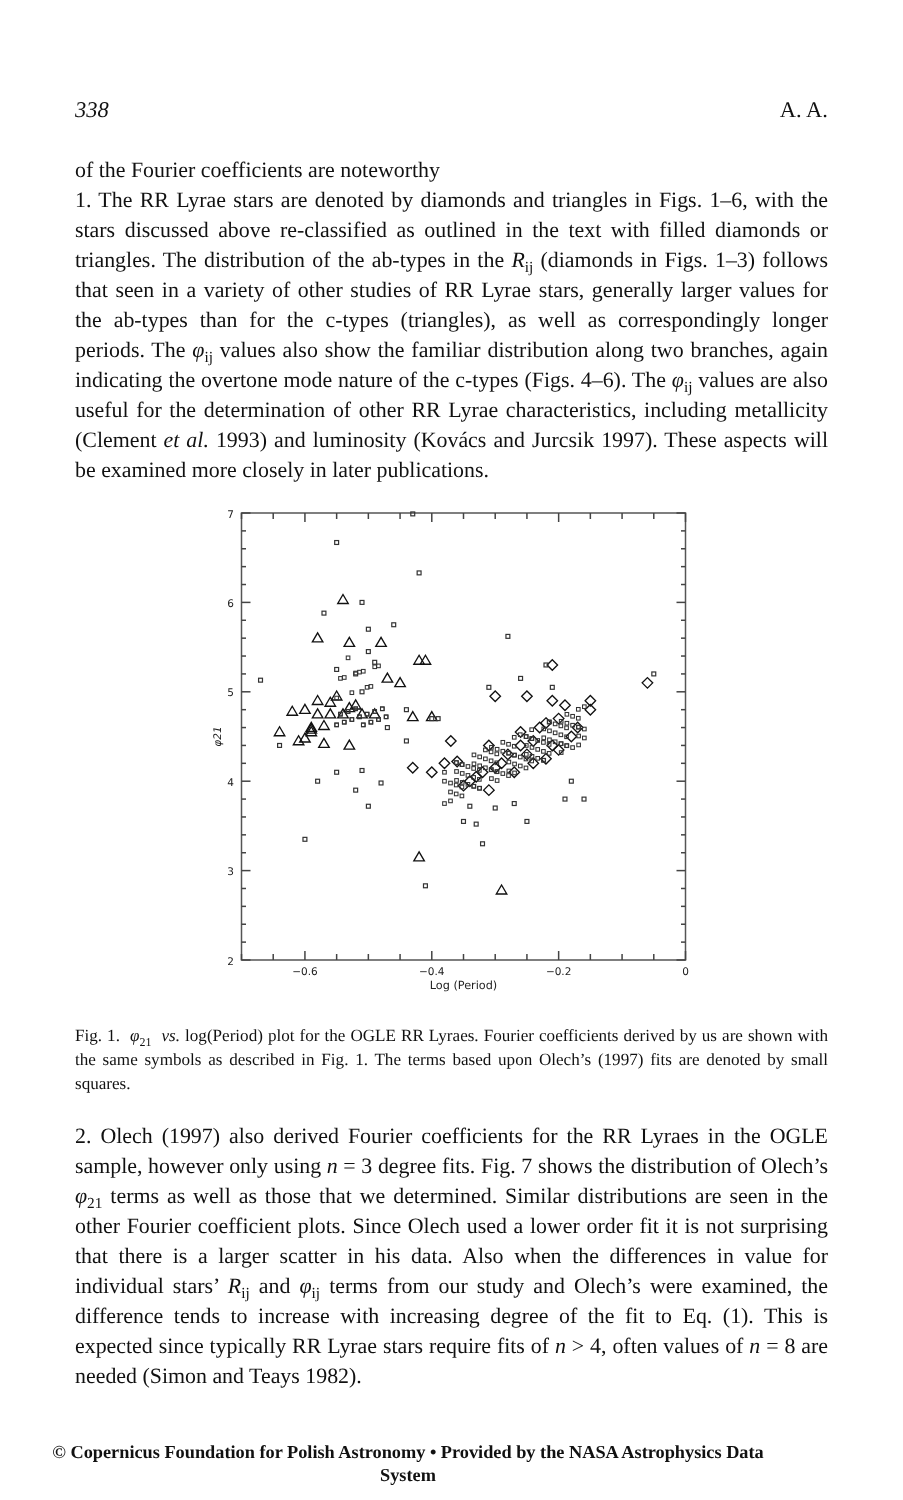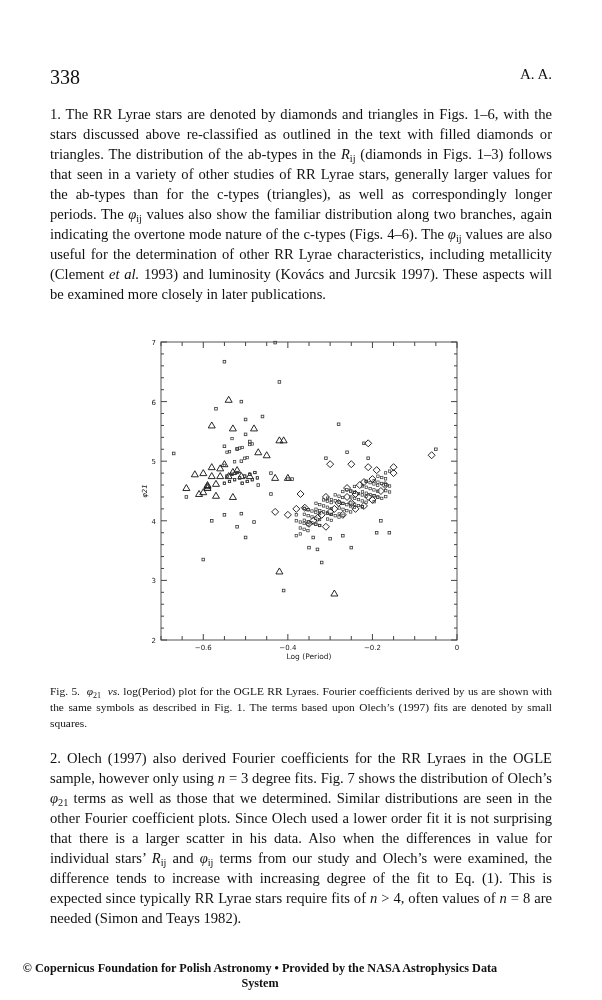--- a/index.html
+++ b/index.html
@@ -1,36 +1,37 @@
 <!DOCTYPE html>
 <html><head>
 <meta charset="utf-8">
 <style>
   html, body { margin:0; padding:0; background:#fff; }
   body { width:602px; height:1000px; position:relative; overflow:hidden;
          font-family:"Liberation Serif","DejaVu Serif",serif; color:#111; }
   .abs { position:absolute; }
-  .header-page { left:50px; top:66px; font-size:20px; }
+  .header-page { left:50px; top:66px; font-size:15px;font-style:italic; }
   .header-auth { right:50px; top:66px; font-size:15px; font-weight:normal; }
   .body-text { left:50px; width:502px; font-size:14.6px; line-height:20px; text-align:justify; }
   .body-text p { margin:0; }
   .body-text .last { text-align-last:left; }
   .caption { left:50px; width:502px; top:683px; font-size:11.4px; line-height:16px; text-align:justify; }
-  .footer { left:4px; width:512px; top:961px; text-align:center; font-size:12.2px; font-weight:bold; }
+  .footer { left:16px; width:512px; top:961px; text-align:center; font-size:12.2px; font-weight:bold; }
   i.m { font-style:italic; }
   sub { font-size:70%; vertical-align:-3px; line-height:0; }
   svg text { font-family:"DejaVu Sans","Liberation Sans",sans-serif; }
 </style>
 </head>
 <body>
 
 <div class="abs header-page">338</div>
 <div class="abs header-auth">A. A.</div>
 
 <div class="abs body-text" style="top:104px;">
+  <p>of the Fourier coefficients are noteworthy</p>
   <p class="last"><span>1. The RR Lyrae stars are denoted by diamonds and triangles in Figs. 1–6, with the stars discussed above re-classified as outlined in the text with filled diamonds or triangles. The distribution of the ab-types in the </span><i class="m">R</i><sub>ij</sub><span> (diamonds in Figs. 1–3) follows that seen in a variety of other studies of RR Lyrae stars, generally larger values for the ab-types than for the c-types (triangles), as well as correspondingly longer periods. The </span><i class="m">φ</i><sub>ij</sub><span> values also show the familiar distribution along two branches, again indicating the overtone mode nature of the c-types (Figs. 4–6). The </span><i class="m">φ</i><sub>ij</sub><span> values are also useful for the determination of other RR Lyrae characteristics, including metallicity (Clement </span><i>et al.</i><span> 1993) and luminosity (Kovács and Jurcsik 1997). These aspects will be examined more closely in later publications.</span></p>
 </div>
 
 <svg class="abs" style="left:0;top:0;" width="602" height="1000">
   <g id="plot">
       <rect x="161" y="342" width="296" height="298" fill="none" stroke="#555" stroke-width="1"></rect>
       <line x1="161" y1="640" x2="161" y2="636" stroke="#444"></line>
       <line x1="161" y1="342" x2="161" y2="346" stroke="#444"></line>
       <line x1="182.14285714285717" y1="640" x2="182.14285714285717" y2="636" stroke="#444"></line>
       <line x1="182.14285714285717" y1="342" x2="182.14285714285717" y2="346" stroke="#444"></line>
@@ -392,19 +393,19 @@
       <rect x="235.9142857142857" y="447.484" width="2.4" height="2.4" fill="none" stroke="#333" stroke-width="0.7"></rect>
       <rect x="238.45142857142855" y="446.88800000000003" width="2.4" height="2.4" fill="none" stroke="#333" stroke-width="0.7"></rect>
       <rect x="240.98857142857145" y="446.292" width="2.4" height="2.4" fill="none" stroke="#333" stroke-width="0.7"></rect>
       <rect x="243.5257142857143" y="457.02000000000004" width="2.4" height="2.4" fill="none" stroke="#333" stroke-width="0.7"></rect>
       <rect x="246.06285714285713" y="456.424" width="2.4" height="2.4" fill="none" stroke="#333" stroke-width="0.7"></rect>
       <rect x="248.59999999999997" y="443.31200000000007" width="2.4" height="2.4" fill="none" stroke="#333" stroke-width="0.7"></rect>
       <rect x="251.13714285714283" y="442.71600000000007" width="2.4" height="2.4" fill="none" stroke="#333" stroke-width="0.7"></rect>
     </g>
 </svg>
 
-<div class="abs caption"><span>Fig. 5.</span>&nbsp;&nbsp;<i class="m">φ</i><sub>21</sub>&nbsp;&nbsp;<i>vs.</i><span> log(Period) plot for the OGLE RR Lyraes. Fourier coefficients derived by us are shown with the same symbols as described in Fig. 1. The terms based upon Olech’s (1997) fits are denoted by small squares.</span></div>
+<div class="abs caption"><span>Fig. 1.</span>&nbsp;&nbsp;<i class="m">φ</i><sub>21</sub>&nbsp;&nbsp;<i>vs.</i><span> log(Period) plot for the OGLE RR Lyraes. Fourier coefficients derived by us are shown with the same symbols as described in Fig. 1. The terms based upon Olech’s (1997) fits are denoted by small squares.</span></div>
 
 <div class="abs body-text" style="top:748px;font-family:Liberation Serif, serif;">
   <p class="last"><span>2. Olech (1997) also derived Fourier coefficients for the RR Lyraes in the OGLE sample, however only using </span><i class="m">n</i><span> = 3 degree fits. Fig. 7 shows the distribution of Olech’s </span><i class="m">φ</i><sub>21</sub><span> terms as well as those that we determined. Similar distributions are seen in the other Fourier coefficient plots. Since Olech used a lower order fit it is not surprising that there is a larger scatter in his data. Also when the differences in value for individual stars’ </span><i class="m">R</i><sub>ij</sub><span> and </span><i class="m">φ</i><sub>ij</sub><span> terms from our study and Olech’s were examined, the difference tends to increase with increasing degree of the fit to Eq. (1). This is expected since typically RR Lyrae stars require fits of </span><i class="m">n</i><span> &gt; 4, often values of </span><i class="m">n</i><span> = 8 are needed (Simon and Teays 1982).</span></p>
 </div>
 
 <div class="abs footer">© Copernicus Foundation for Polish Astronomy  •  Provided by the NASA Astrophysics Data System</div>
 
 </body></html>

